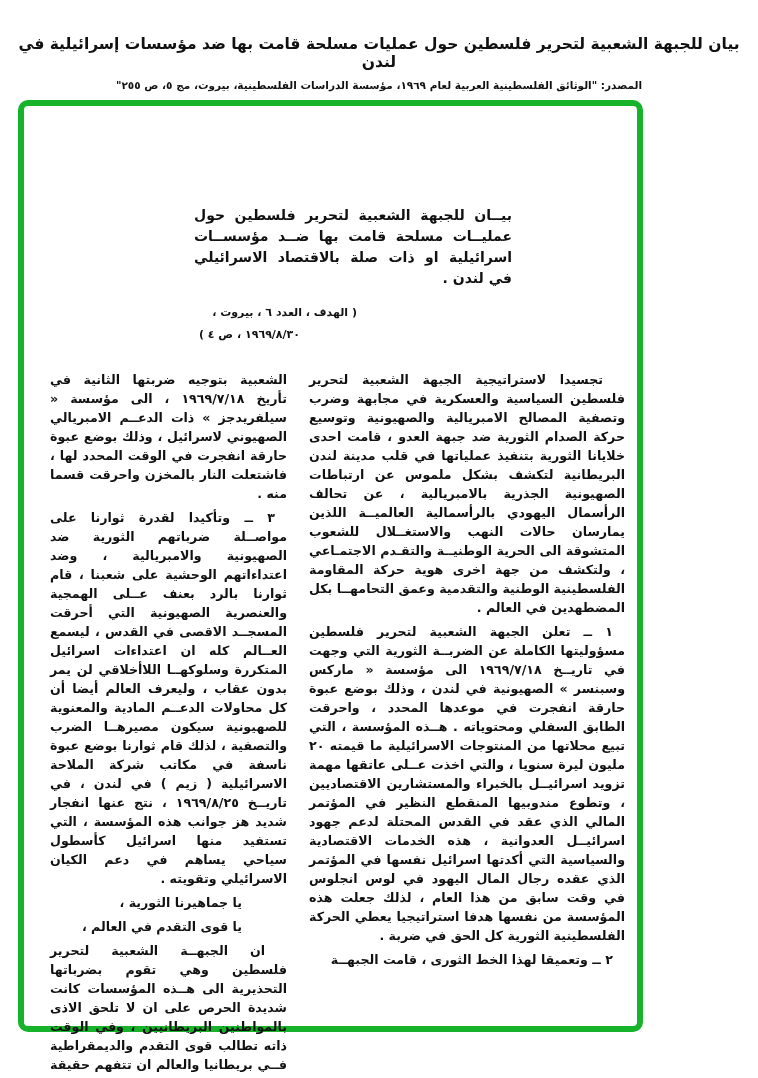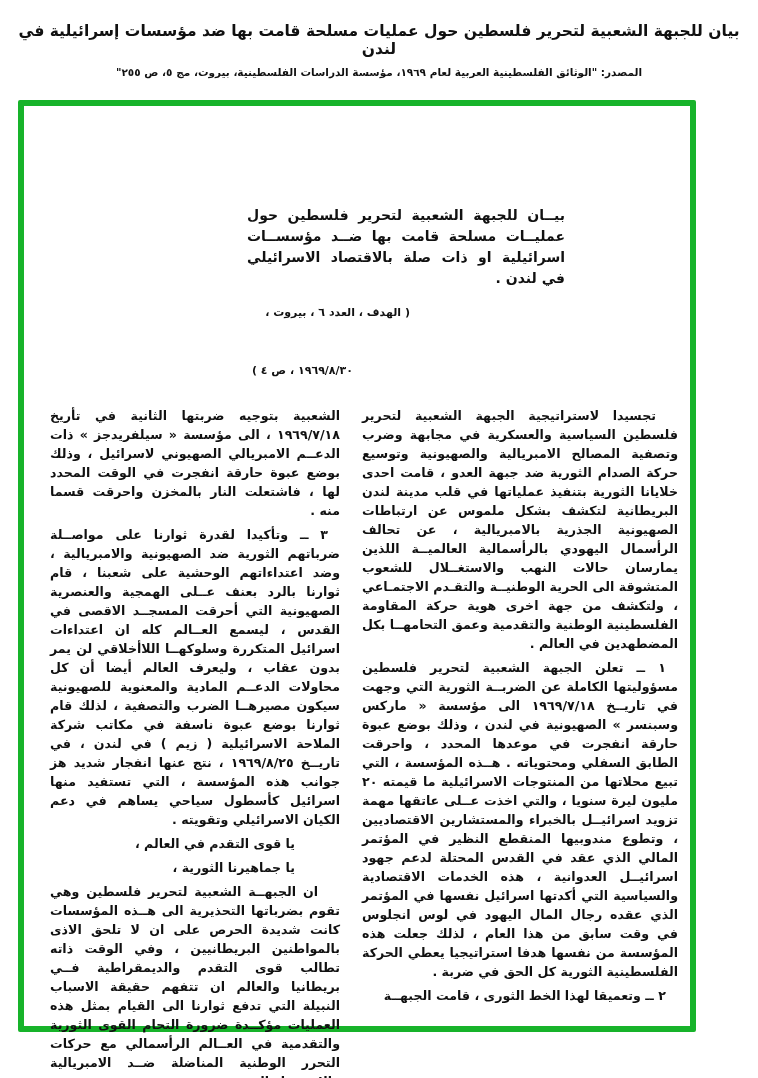--- a/index.html
+++ b/index.html
@@ -11,60 +11,60 @@
     font-family: "DejaVu Sans", sans-serif;
     color: #111111;
     overflow: hidden;
   }
   .page-title {
     direction: rtl;
     text-align: center;
     font-size: 15.5px;
     font-weight: bold;
     margin: 0;
-    padding-top: 22px;
+    padding-top: 35px;
     letter-spacing: 0;
   }
   .source-line {
     direction: rtl;
     text-align: center;
     font-size: 10.5px;
     font-weight: bold;
     margin-top: 8px;
   }
   .green-box {
     position: absolute;
     left: 18px;
     top: 100px;
-    width: 678px;
+    width: 625px;
     height: 932px;
     box-sizing: border-box;
     border: 6px solid #17b32a;
-    border-radius: 2px;
+    border-radius: 10px;
     background: #ffffff;
   }
   .doc-heading {
     direction: rtl;
     width: 318px;
     margin: 99px 125px 0 auto;
     font-size: 14px;
     line-height: 21px;
     font-weight: bold;
     text-align: justify;
   }
   .doc-citation {
     direction: rtl;
     width: 215px;
     margin: 13px 280px 0 auto;
     font-size: 11px;
     line-height: 22px;
     font-weight: bold;
   }
   .doc-citation .cit-line1 { white-space: nowrap; text-align: right; }
-  .doc-citation .cit-line2 { text-align: center; margin-top: 36px; }
+  .doc-citation .cit-line2 { text-align: center; }
   .columns {
     direction: rtl;
     display: flex;
     gap: 12px;
     padding: 0 7px 0 21px;
     margin-top: 19px;
   }
   .col { box-sizing: border-box; }
   .col-first { width: 326px; flex: 0 0 auto; }
   .col-second { flex: 1 1 auto; }
@@ -108,22 +108,22 @@
 
       <div class="col col-first">
         <p class="indent">تجسيدا لاستراتيجية الجبهة الشعبية لتحرير فلسطين السياسية والعسكرية في مجابهة وضرب وتصفية المصالح الامبريالية والصهيونية وتوسيع حركة الصدام الثورية ضد جبهة العدو ، قامت احدى خلايانا الثورية بتنفيذ عملياتها في قلب مدينة لندن البريطانية لتكشف بشكل ملموس عن ارتباطات الصهيونية الجذرية بالامبريالية ، عن تحالف الرأسمال اليهودي بالرأسمالية العالميــة اللذين يمارسان حالات النهب والاستغــلال للشعوب المتشوقة الى الحرية الوطنيــة والتقـدم الاجتمـاعي ، ولتكشف من جهة اخرى هوية حركة المقاومة الفلسطينية الوطنية والتقدمية وعمق التحامهــا بكل المضطهدين في العالم .</p>
         <p class="indent-sm">١ ــ تعلن الجبهة الشعبية لتحرير فلسطين مسؤوليتها الكاملة عن الضربــة الثورية التي وجهت في تاريــخ ١٩٦٩/٧/١٨ الى مؤسسة « ماركس وسبنسر » الصهيونية في لندن ، وذلك بوضع عبوة حارقة انفجرت في موعدها المحدد ، واحرقت الطابق السفلي ومحتوياته . هــذه المؤسسة ، التي تبيع محلاتها من المنتوجات الاسرائيلية ما قيمته ٢٠ مليون ليرة سنويا ، والتي اخذت عــلى عاتقها مهمة تزويد اسرائيــل بالخبراء والمستشارين الاقتصاديين ، وتطوع مندوبيها المنقطع النظير في المؤتمر المالي الذي عقد في القدس المحتلة لدعم جهود اسرائيــل العدوانية ، هذه الخدمات الاقتصادية والسياسية التي أكدتها اسرائيل نفسها في المؤتمر الذي عقده رجال المال اليهود في لوس انجلوس في وقت سابق من هذا العام ، لذلك جعلت هذه المؤسسة من نفسها هدفا استراتيجيا يعطي الحركة الفلسطينية الثورية كل الحق في ضربة .</p>
         <p class="indent-sm">٢ ــ وتعميقا لهذا الخط الثورى ، قامت الجبهــة</p>
       </div>
 
       <div class="col col-second">
         <p>الشعبية بتوجيه ضربتها الثانية في تأريخ ١٩٦٩/٧/١٨ ، الى مؤسسة « سيلفريدجز » ذات الدعــم الامبريالي الصهيوني لاسرائيل ، وذلك بوضع عبوة حارقة انفجرت في الوقت المحدد لها ، فاشتعلت النار بالمخزن واحرقت قسما منه .</p>
         <p class="indent-sm">٣ ــ وتأكيدا لقدرة ثوارنا على مواصــلة ضرباتهم الثورية ضد الصهيونية والامبريالية ، وضد اعتداءاتهم الوحشية على شعبنا ، قام ثوارنا بالرد بعنف عــلى الهمجية والعنصرية الصهيونية التي أحرقت المسجــد الاقصى في القدس ، ليسمع العــالم كله ان اعتداءات اسرائيل المتكررة وسلوكهــا اللاأخلاقي لن يمر بدون عقاب ، وليعرف العالم أيضا أن كل محاولات الدعــم المادية والمعنوية للصهيونية سيكون مصيرهــا الضرب والتصفية ، لذلك قام ثوارنا بوضع عبوة ناسفة في مكاتب شركة الملاحة الاسرائيلية ( زيم ) في لندن ، في تاريــخ ١٩٦٩/٨/٢٥ ، نتج عنها انفجار شديد هز جوانب هذه المؤسسة ، التي تستفيد منها اسرائيل كأسطول سياحي يساهم في دعم الكيان الاسرائيلي وتقويته .</p>
+        <p class="indent-lg">يا جماهيرنا الثورية ،</p>
         <p class="indent-lg">يا قوى التقدم في العالم ،</p>
-        <p class="indent-lg">يا جماهيرنا الثورية ،</p>
         <p class="indent">ان الجبهــة الشعبية لتحرير فلسطين وهي تقوم بضرباتها التحذيرية الى هــذه المؤسسات كانت شديدة الحرص على ان لا تلحق الاذى بالمواطنين البريطانيين ، وفي الوقت ذاته تطالب قوى التقدم والديمقراطية فــي بريطانيا والعالم ان تتفهم حقيقة الاسباب النبيلة التي تدفع ثوارنا الى القيام بمثل هذه العمليات مؤكــدة ضرورة التحام القوى الثورية والتقدمية في العــالم الرأسمالي مع حركات التحرر الوطنية المناضلة ضــد الامبريالية والإستعمار الجديد .</p>
       </div>
 
     </div>
 
     <div class="footnote-rule"></div>
 
   </div>
 
 </div>

